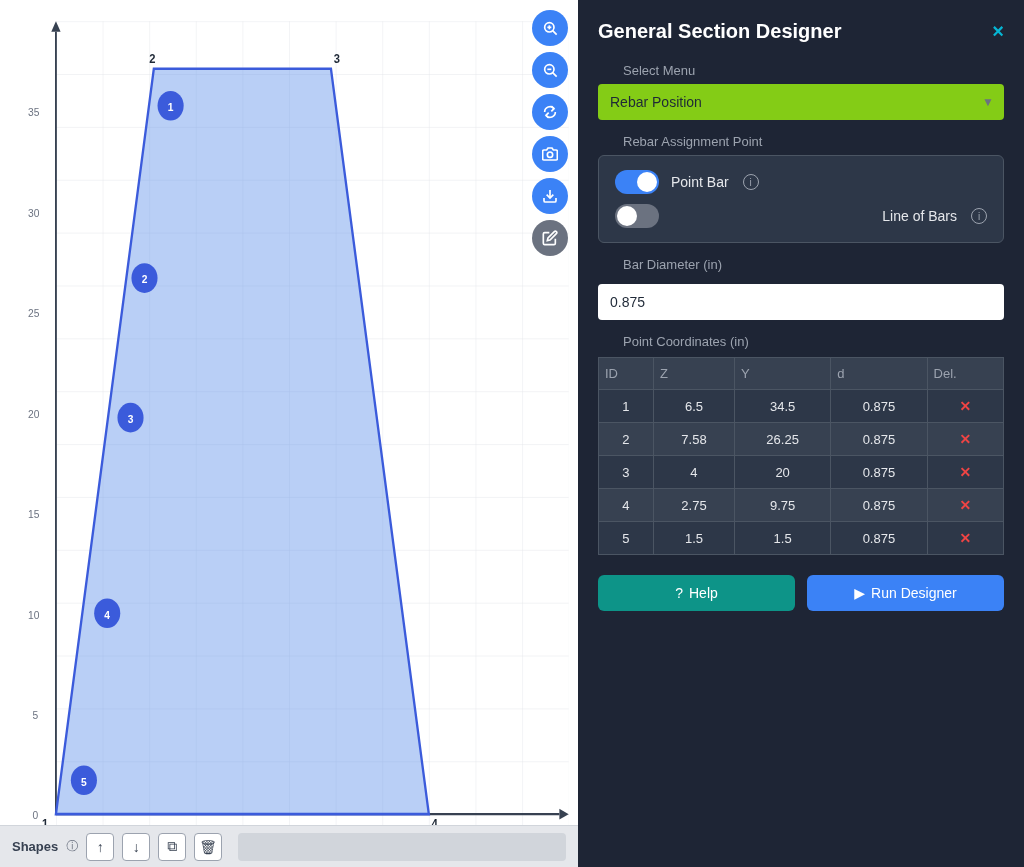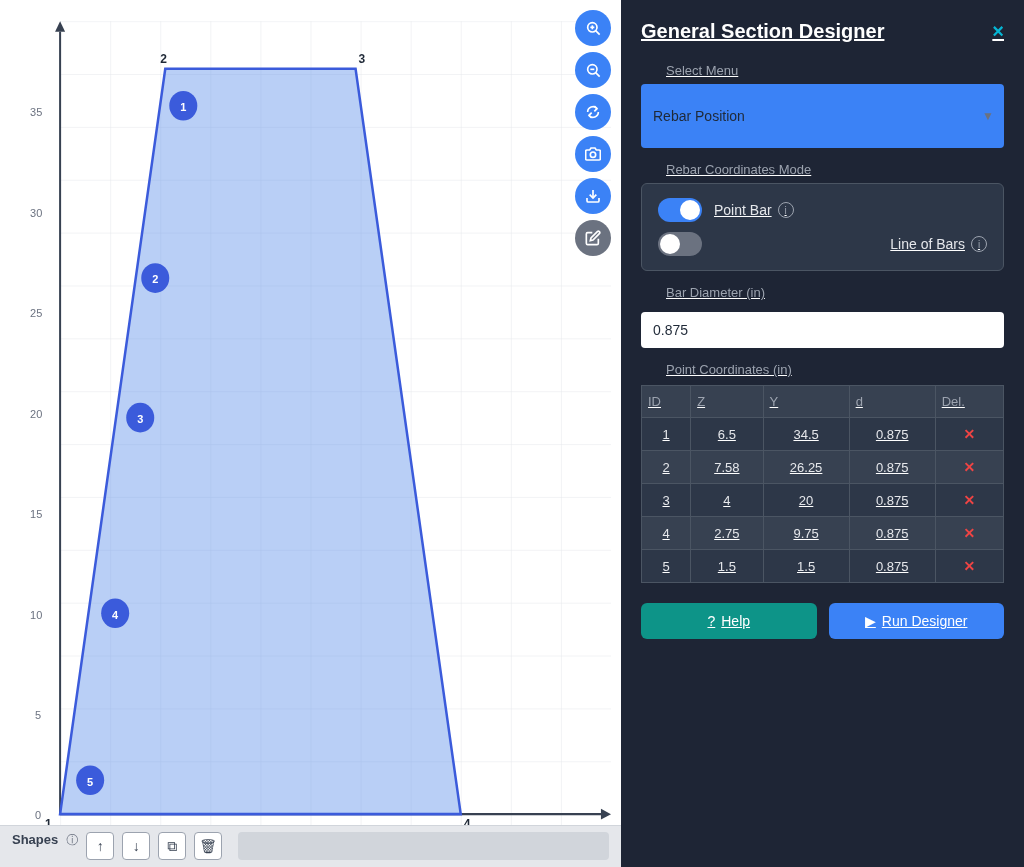--- a/index.html
+++ b/index.html
@@ -50,20 +50,21 @@
     
     .bottom-panel {
       position: absolute;
       bottom: 0;
       left: 0;
       right: 0;
       background: #e5e7eb;
       border-top: 1px solid #d1d5db;
       padding: 6px 12px;
       display: flex;
+      align-items: center;
       gap: 8px;
       height: 42px;
     }
     .shapes-label {
       font-size: 13px;
       font-weight: 600;
       color: #374151;
     }
     .info-icon {
       color: #6b7280;
@@ -78,27 +79,26 @@
       cursor: pointer;
       display: flex;
       align-items: center;
       justify-content: center;
       font-size: 14px;
       color: #374151;
     }
 
     
     .right-panel {
-      width: 403px;
+      width: 446px;
       background: #1e2535;
       color: #ffffff;
       padding: 20px;
       overflow-y: auto;
       position: relative;
-      text-decoration: underline;
     }
 
     .panel-header {
       display: flex;
       align-items: center;
       justify-content: space-between;
       margin-bottom: 20px;
     }
     .panel-title {
       font-size: 20px;
@@ -121,25 +121,25 @@
       margin-top: 14px;
       margin-left: 25px;
     }
 
     
     .dropdown-container {
       position: relative;
     }
     .dropdown-select {
       width: 100%;
-      background: #3b82f6;
+      background: #84cc16;
       color: #1f2937;
       border: none;
       border-radius: 4px;
-      padding: 24px 12px;
+      padding: 10px 12px;
       font-size: 14px;
       appearance: none;
       cursor: pointer;
       padding-right: 30px;
     }
     .dropdown-arrow {
       position: absolute;
       right: 10px;
       top: 50%;
       transform: translateY(-50%);
@@ -195,21 +195,21 @@
     }
     .toggle-thumb.on {
       left: 22px;
     }
 
     .mode-text {
       font-size: 14px;
       color: #e5e7eb;
       display: flex;
       align-items: center;
-      gap: 6px;
+      gap: 14px;
     }
     .info-circle {
       display: inline-flex;
       align-items: center;
       justify-content: center;
       width: 16px;
       height: 16px;
       border-radius: 50%;
       border: 1px solid #9ca3af;
       color: #9ca3af;
@@ -433,21 +433,21 @@
   </div>
 
   <div class="section-label">Select Menu</div>
   <div class="dropdown-container">
     <select class="dropdown-select">
       <option>Rebar Position</option>
     </select>
     <span class="dropdown-arrow">▼</span>
   </div>
 
-  <div class="section-label">Rebar Coordinates Mode</div>
+  <div class="section-label">Rebar Assignment Point</div>
   <div class="mode-box">
 
     <div class="mode-row">
       <label class="toggle">
 
         <div class="toggle-track">
           <div class="toggle-thumb on"></div>
         </div>
       </label>
       <span class="mode-text">

